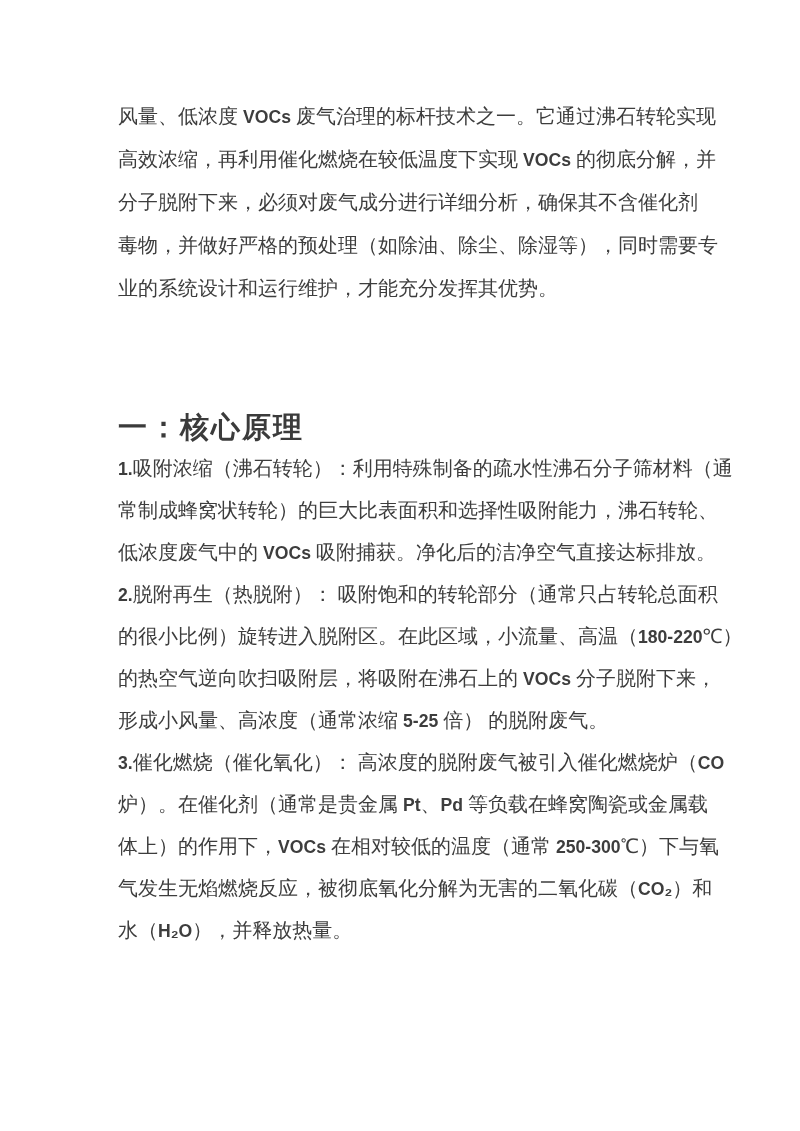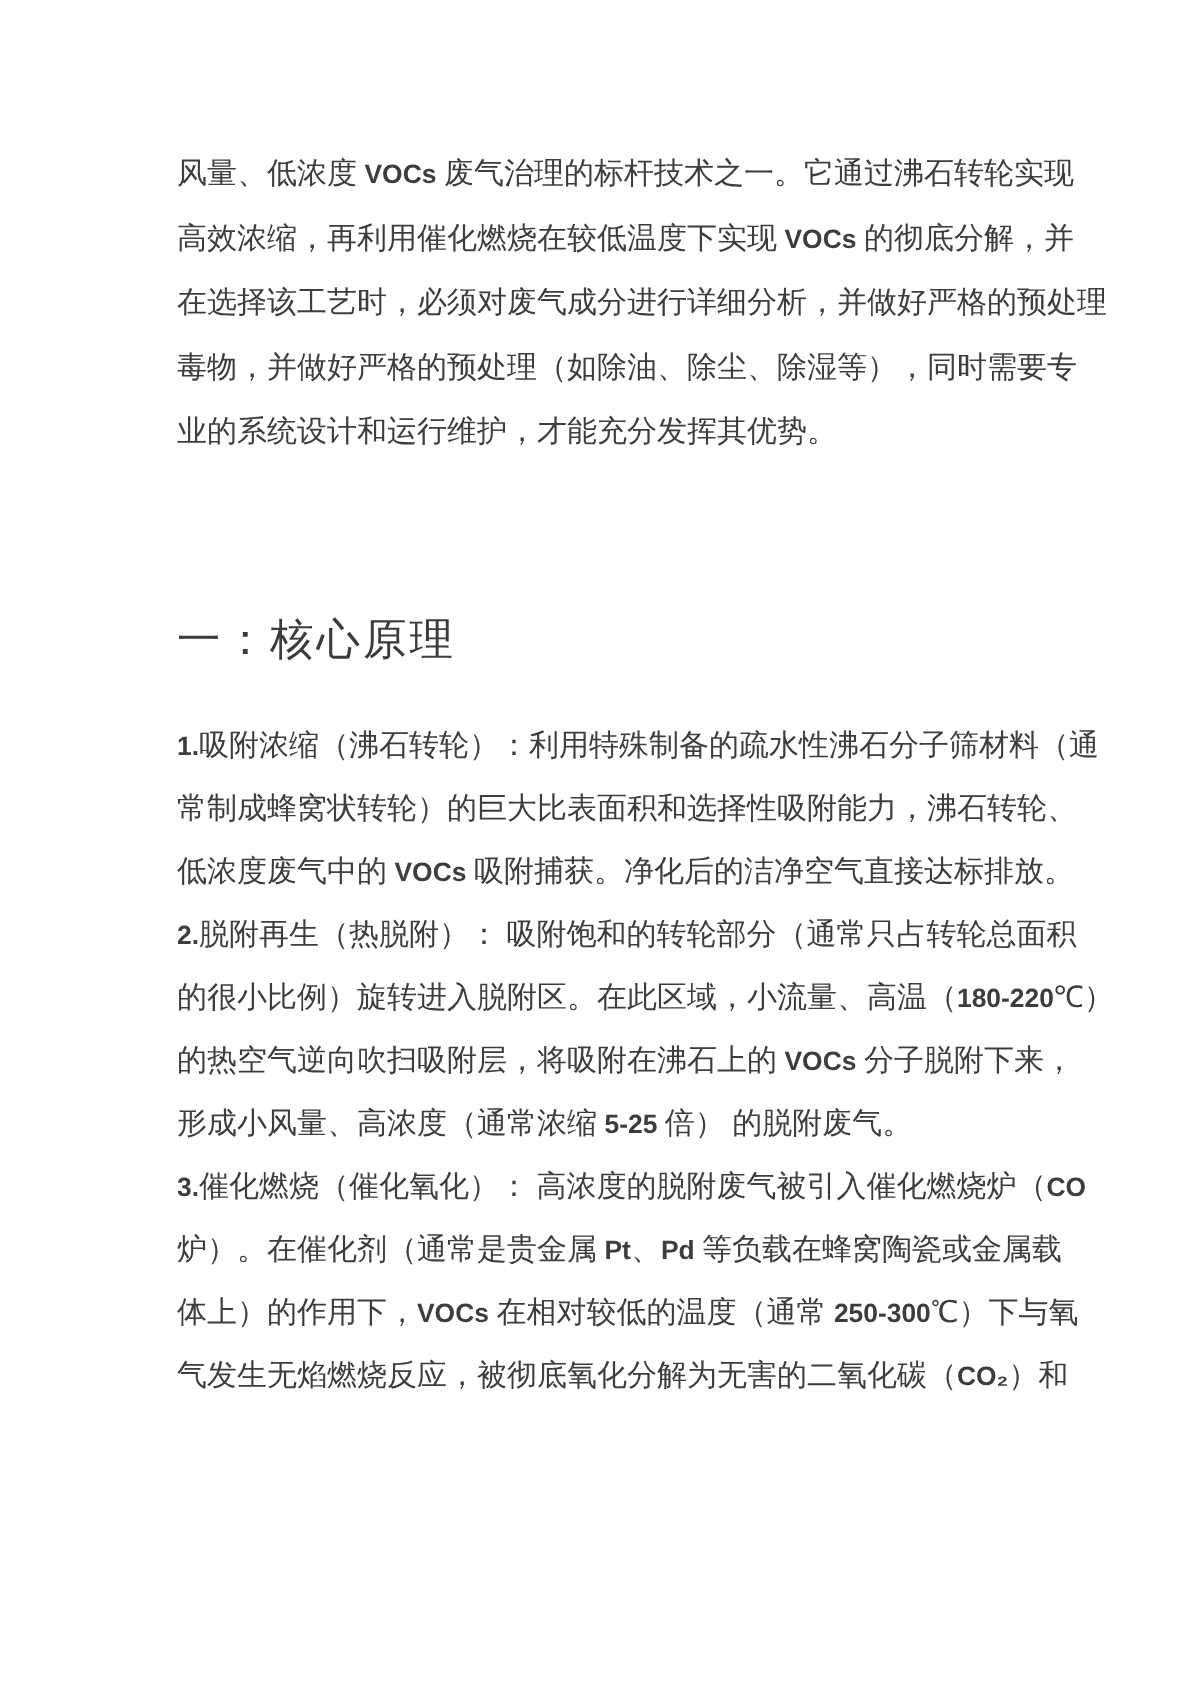--- a/index.html
+++ b/index.html
@@ -15,60 +15,60 @@
     overflow: hidden;
     font-family: "Liberation Serif", serif;
     color: #3d3d3d;
   }
   .textblock {
     position: absolute;
     left: 118px;
     width: 567px;
   }
   .intro { top: 95px; }
-  .principles { top: 476px; }
+  .principles { top: 447px; }
   .line {
     white-space: nowrap;
     font-size: 20px;
     overflow: visible;
   }
   .intro .line { height: 43px; line-height: 43px; }
   .principles .line { height: 42px; line-height: 42px; }
   .just {
     text-align: justify;
     text-align-last: justify;
   }
   .heading {
     position: absolute;
     left: 118px;
     top: 406px;
     margin: 0;
     font-size: 29px;
-    font-weight: 400;
+    font-weight: 700;
     line-height: 42px;
     white-space: nowrap;
     letter-spacing: 2px;
     color: #3b3b3b;
   }
   .latin {
     font-family: "Liberation Sans", sans-serif;
     font-weight: 600;
     font-size: 0.88em;
   }
   .principle-item { margin: 0; padding: 0; }
 </style>
 </head>
 <body>
 
 <div class="page">
 
   <div class="textblock intro">
     <div class="line mixed just">风量、低浓度 <span class="latin">VOCs</span> 废气治理的标杆技术之一。它通过沸石转轮实现</div>
     <div class="line mixed just">高效浓缩，再利用催化燃烧在较低温度下实现 <span class="latin">VOCs</span> 的彻底分解，并</div>
-    <div class="line mixed just">在选择该工艺时，必须对废气成分进行详细分析，并做好严格的预处理</div>
+    <div class="line mixed just">分子脱附下来，必须对废气成分进行详细分析，确保其不含催化剂</div>
     <div class="line mixed just">毒物，并做好严格的预处理（如除油、除尘、除湿等），同时需要专</div>
     <div class="line mixed">业的系统设计和运行维护，才能充分发挥其优势。</div>
   </div>
 
   <h1 class="heading">一：核心原理</h1>
 
   <div class="textblock principles">
 
     <div class="principle-item">
       <div class="line mixed just"><span class="latin">1.</span>吸附浓缩（沸石转轮）：利用特殊制备的疏水性沸石分子筛材料（通</div>
@@ -81,17 +81,18 @@
       <div class="line mixed just">的很小比例）旋转进入脱附区。在此区域，小流量、高温（<span class="latin">180-220</span>℃）</div>
       <div class="line mixed just">的热空气逆向吹扫吸附层，将吸附在沸石上的 <span class="latin">VOCs</span> 分子脱附下来，</div>
       <div class="line mixed">形成小风量、高浓度（通常浓缩 <span class="latin">5-25</span> 倍） 的脱附废气。</div>
     </div>
 
     <div class="principle-item">
       <div class="line mixed just"><span class="latin">3.</span>催化燃烧（催化氧化）： 高浓度的脱附废气被引入催化燃烧炉（<span class="latin">CO</span></div>
       <div class="line mixed just">炉）。在催化剂（通常是贵金属 <span class="latin">Pt</span>、<span class="latin">Pd</span> 等负载在蜂窝陶瓷或金属载</div>
       <div class="line mixed just">体上）的作用下，<span class="latin">VOCs</span> 在相对较低的温度（通常 <span class="latin">250-300</span>℃）下与氧</div>
       <div class="line mixed just">气发生无焰燃烧反应，被彻底氧化分解为无害的二氧化碳（<span class="latin">CO₂</span>）和</div>
+      <div class="line mixed">水（<span class="latin">H₂O</span>），并释放热量。</div>
     </div>
 
   </div>
 
 </div>
 
 </body></html>

